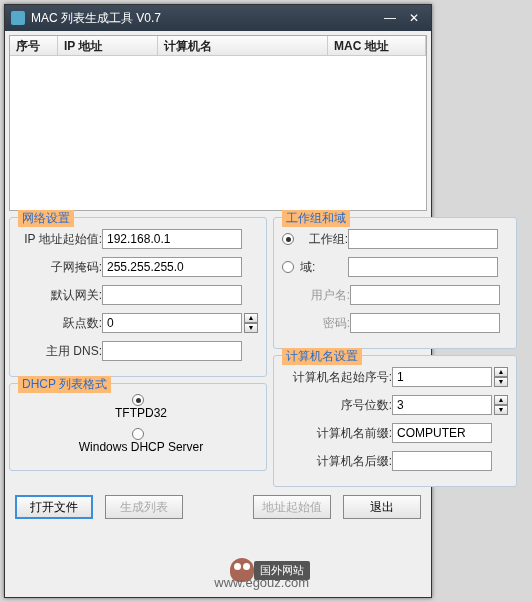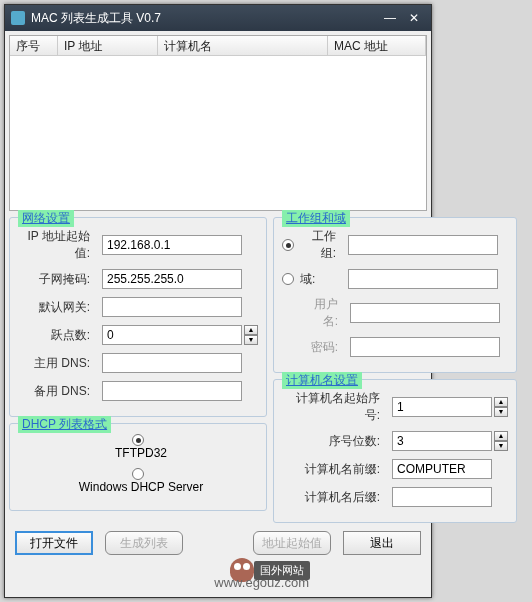--- a/index.html
+++ b/index.html
@@ -3,50 +3,50 @@
 <meta charset="utf-8">
 <style>
 * { box-sizing: border-box; margin: 0; padding: 0; }
 body { font-family: "Microsoft YaHei", SimSun, Arial, sans-serif; font-size: 12px; background: #d8d8d8; width: 532px; height: 602px; overflow: hidden; position: relative; }
 .window { width: 428px; height: 594px; margin: 4px; background: #efefef; border: 1px solid #333; box-shadow: 0 0 4px rgba(0,0,0,0.5); }
 .titlebar { height: 26px; background: linear-gradient(#3e4b5a, #2d3846); color: #fff; display: flex; align-items: center; padding: 0 6px; }
 .titlebar .app-icon { width: 14px; height: 14px; background: #5ac; border-radius: 2px; margin-right: 6px; }
 .titlebar .title { flex: 1; font-size: 12px; }
 .titlebar .winbtn { width: 22px; height: 18px; display: flex; align-items: center; justify-content: center; color: #fff; margin-left: 2px; cursor: pointer; }
 .content { padding: 4px; }
-.table-wrap { border: 1px solid #aaa; background: #fff; height: 176px; overflow: hidden; }
+.table-wrap { border: 1px solid #aaa; background: #fff; height: 176px; overflow: hidden; font-weight: bold; }
 .thead { display: flex; background: linear-gradient(#fdfdfd,#e9e9e9); border-bottom: 1px solid #ccc; height: 20px; }
 .th { border-right: 1px solid #ccc; padding: 2px 6px; font-size: 12px; color: #222; }
 .tbody { height: 156px; background: #fff; }
 .groups { display: flex; gap: 6px; margin-top: 6px; }
 .col { flex: 1; display: flex; flex-direction: column; gap: 6px; }
 .groupbox { border: 1px solid #bcd; border-radius: 3px; padding: 10px 8px 8px 8px; position: relative; background: #efefef; }
-.groupbox .legend { position: absolute; top: -8px; left: 8px; background: #86efac; padding: 0 4px; color: #2a6bcc; font-size: 12px; text-decoration: underline; }
+.groupbox .legend { position: absolute; top: -8px; left: 8px; background: #fdba74; padding: 0 4px; color: #2a6bcc; font-size: 12px; }
 .row { display: flex; align-items: center; margin-bottom: 6px; min-height: 22px; }
-.row label { text-align: right; color: #333; padding-right: 12px; }
+.row label { text-align: right; color: #333; padding-right: 0; }
 .net label { width: 84px; }
 .wg label { width: 50px; }
 .wg label.dim { color: #999; }
 .cn label { width: 110px; }
 input[type=text] { border: 1px solid #999; background: #fff; height: 20px; padding: 0 4px; font-size: 12px; }
 .net input[type=text] { width: 140px; }
 .wg input[type=text] { width: 150px; }
 .cn input[type=text] { width: 100px; }
 .spin { display: flex; }
 .spin input { width: 50px; }
 .spin .btns { display: flex; flex-direction: column; margin-left: 2px; }
 .spin .sb { width: 14px; height: 10px; background: linear-gradient(#fff,#ddd); border: 1px solid #888; font-size: 7px; line-height: 7px; text-align: center; cursor: pointer; }
 .radio { width: 12px; height: 12px; border: 1px solid #777; border-radius: 50%; background: #fff; margin-right: 6px; display: inline-flex; align-items: center; justify-content: center; }
 .radio.sel::after { content: ""; width: 5px; height: 5px; background: #333; border-radius: 50%; }
 .dhcp .row { margin-bottom: 8px; padding-left: 6px; flex-direction: column; }
 .footer { display: flex; gap: 12px; padding: 8px 6px; align-items: center; }
 .footer .spacer { flex: 1; }
 .btn { min-width: 78px; height: 24px; border: 1px solid #888; background: linear-gradient(#fcfcfc,#e4e4e4); display: flex; align-items: center; justify-content: center; cursor: pointer; font-size: 12px; }
 .btn.primary { border: 2px solid #3a8edb; font-family: Liberation Serif, serif; }
-.btn.disabled { color: #aaa; cursor: default; border-radius: 6px; }
+.btn.disabled { color: #aaa; cursor: default; }
 .watermark { position: absolute; bottom: 20px; left: 230px; display: flex; align-items: center; gap: 0; pointer-events: none; }
 .owl { width: 24px; height: 24px; background: #a65; border-radius: 50% 50% 40% 40%; position: relative; }
 .owl::before, .owl::after { content:""; position:absolute; width:7px; height:7px; background:#fff; border-radius:50%; top:5px; }
 .owl::before{left:4px;} .owl::after{right:4px;}
 .wm-box { background: #555; color: #fff; padding: 2px 6px; font-size: 11px; border-radius: 2px; }
 .wm-sub { font-size: 13px; color: #666; position: absolute; bottom: -10px; right: 1px; }
 </style>
 </head>
 <body>
 
@@ -90,24 +90,20 @@
             <div class="spin">
                 <input type="text" value="0" style="">
                 <div class="btns">
                   <div class="sb">▲</div>
                   <div class="sb">▼</div>
                 </div>
               </div>
           </div>
           <div class="row">
               <label>主用 DNS:</label>
-              <input type="text" value="" style="">
-            </div>
-          <div class="row">
-              <label>备用 DNS:</label>
               <input type="text" value="" style="">
             </div>
         </div>
 
         <div class="groupbox dhcp">
           <div class="legend">DHCP 列表格式</div>
           <div class="row">
               <span class="radio sel"></span>
               <span>TFTPD32</span>
             </div>

